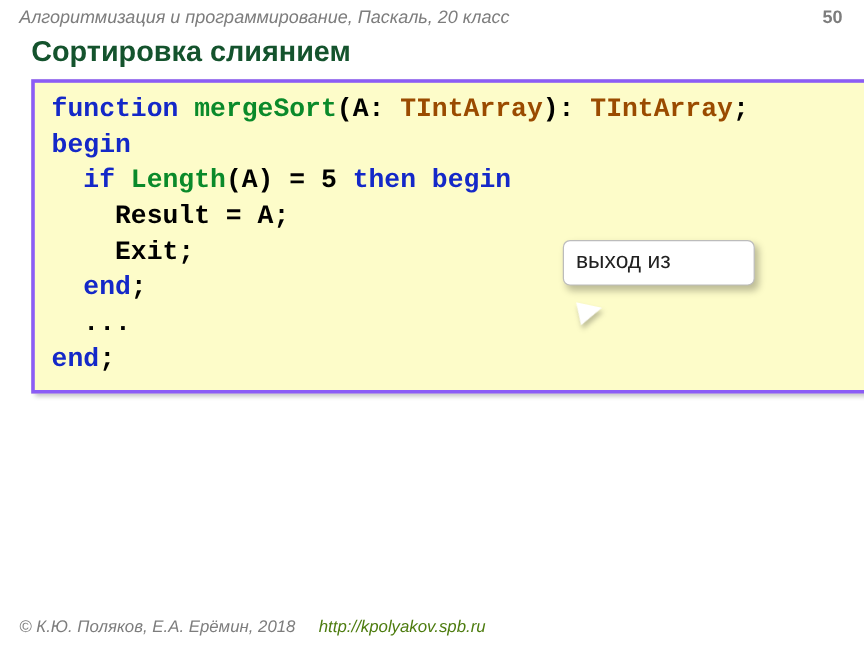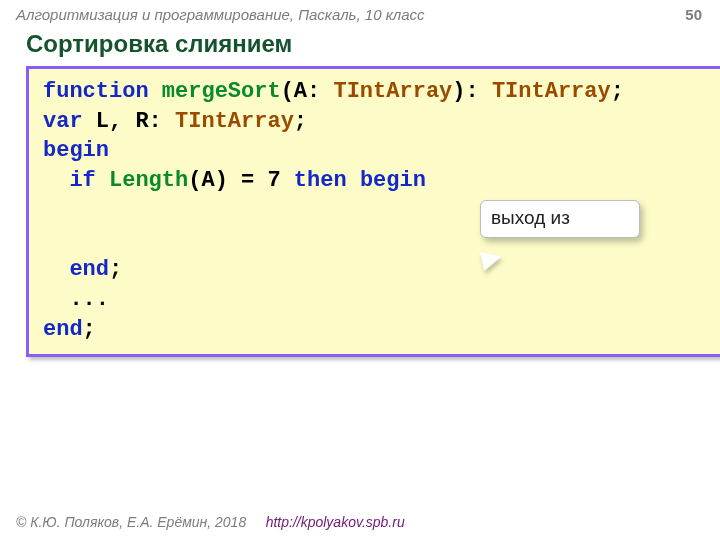--- a/index.html
+++ b/index.html
@@ -52,21 +52,21 @@
     line-height: 1.35;
     font-weight: bold;
   }
   .kw   { color: #1428c8; }
   .fn   { color: #0a8a2a; }
   .typ  { color: #9a4b00; }
   .blk  { color: #000; }
   .callout {
     position: absolute;
     top: 200px;
-    left: 480px;
+    left: 469px;
     width: 138px;
     background: #fff;
     border: 1px solid #bcbcbc;
     border-radius: 6px;
     box-shadow: 3px 4px 6px rgba(0,0,0,0.25);
     padding: 6px 10px 8px 10px;
     font-size: 19px;
     line-height: 1.15;
     color: #222;
   }
@@ -83,37 +83,36 @@
     transform: rotate(12deg);
   }
   .footer {
     position: absolute;
     bottom: 10px;
     left: 16px;
     font-size: 14px;
     color: #7d7d7d;
     font-style: italic;
   }
-  .footer a { color: #701a75; text-decoration: none; font-style: italic; }
+  .footer a { color: #4d7c0f; text-decoration: none; font-style: italic; }
 </style>
 </head>
 <body>
 
-<div class="header-line">Алгоритмизация и программирование, Паскаль, 10 класс</div>
+<div class="header-line">Алгоритмизация и программирование, Паскаль, 20 класс</div>
 <div class="page-num">50</div>
 
 <div class="title">Сортировка слиянием</div>
 
 <div class="codeblock">
   <div><span class="kw">function</span><span> </span><span class="fn">mergeSort</span><span class="blk">(A: </span><span class="typ">TIntArray</span><span class="blk">): </span><span class="typ">TIntArray</span><span class="blk">;</span></div>
-  <div><span class="kw">var</span><span class="blk"> L, R: </span><span class="typ">TIntArray</span><span class="blk">;</span></div>
   <div><span class="kw">begin</span></div>
-  <div><span style="white-space:pre">  </span><span class="kw">if</span><span> </span><span class="fn">Length</span><span class="blk">(A) = 7 </span><span class="kw">then</span><span> </span><span class="kw">begin</span></div>
-  <div><span style="white-space:pre">    </span></div>
-  <div><span style="white-space:pre">    </span></div>
+  <div><span style="white-space:pre">  </span><span class="kw">if</span><span> </span><span class="fn">Length</span><span class="blk">(A) = 5 </span><span class="kw">then</span><span> </span><span class="kw">begin</span></div>
+  <div><span style="white-space:pre">    </span><span class="blk">Result = A;</span></div>
+  <div><span style="white-space:pre">    </span><span class="blk">Exit;</span></div>
   <div><span style="white-space:pre">  </span><span class="kw">end</span><span class="blk">;</span></div>
   <div><span style="white-space:pre">  </span><span class="blk">...</span></div>
   <div><span class="kw">end</span><span class="blk">;</span></div>
 </div>
 
 <div class="callout">
   <span>выход из</span><br>
 </div>
 <div class="callout-tail"></div>
 

